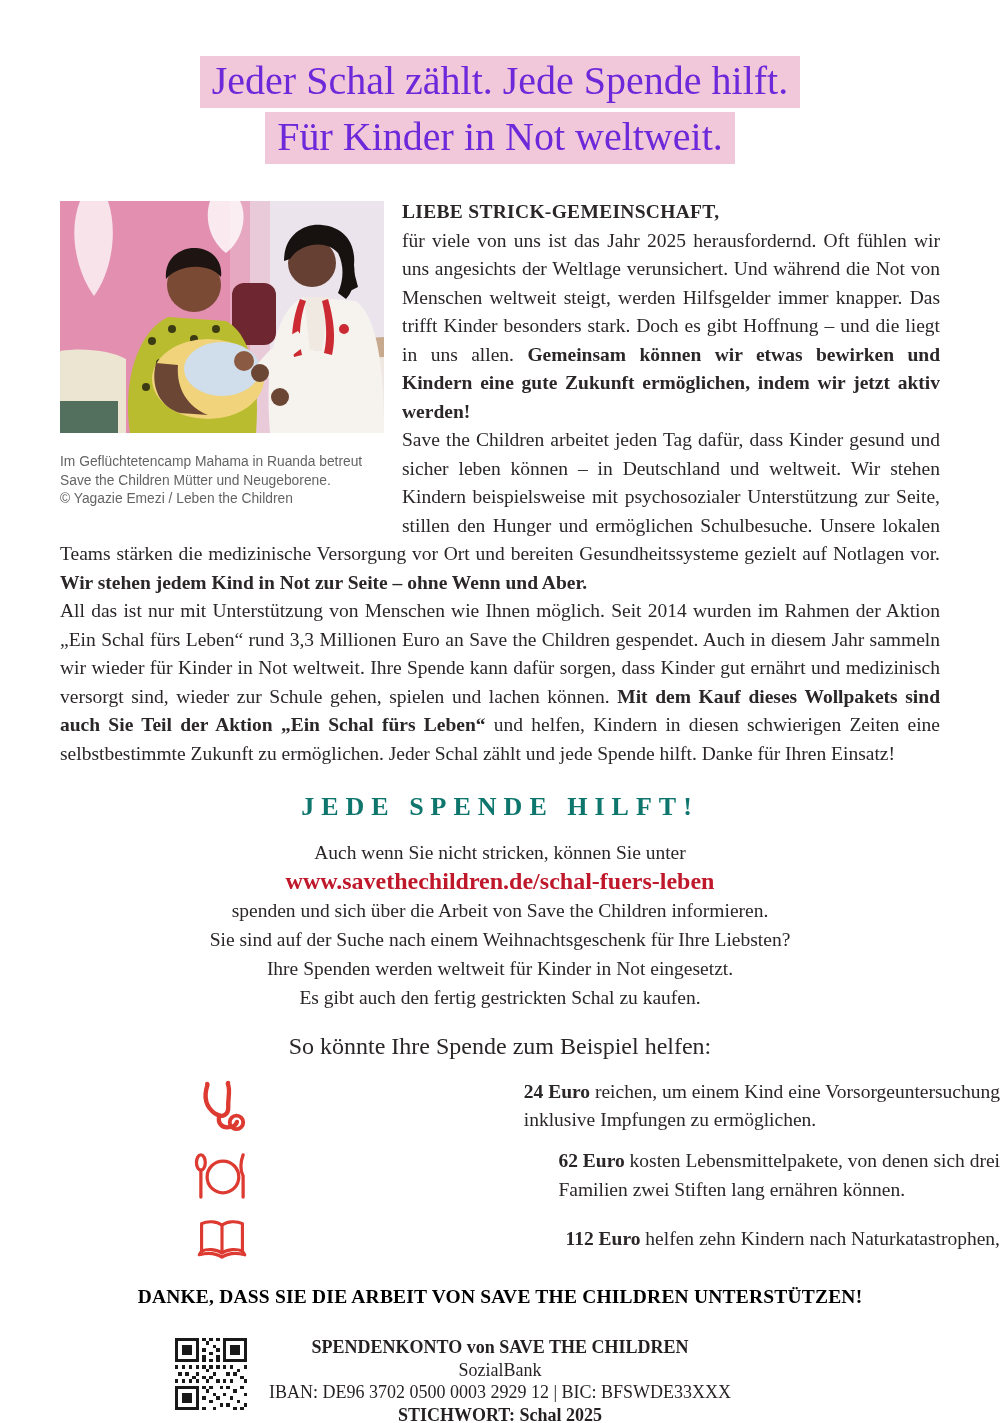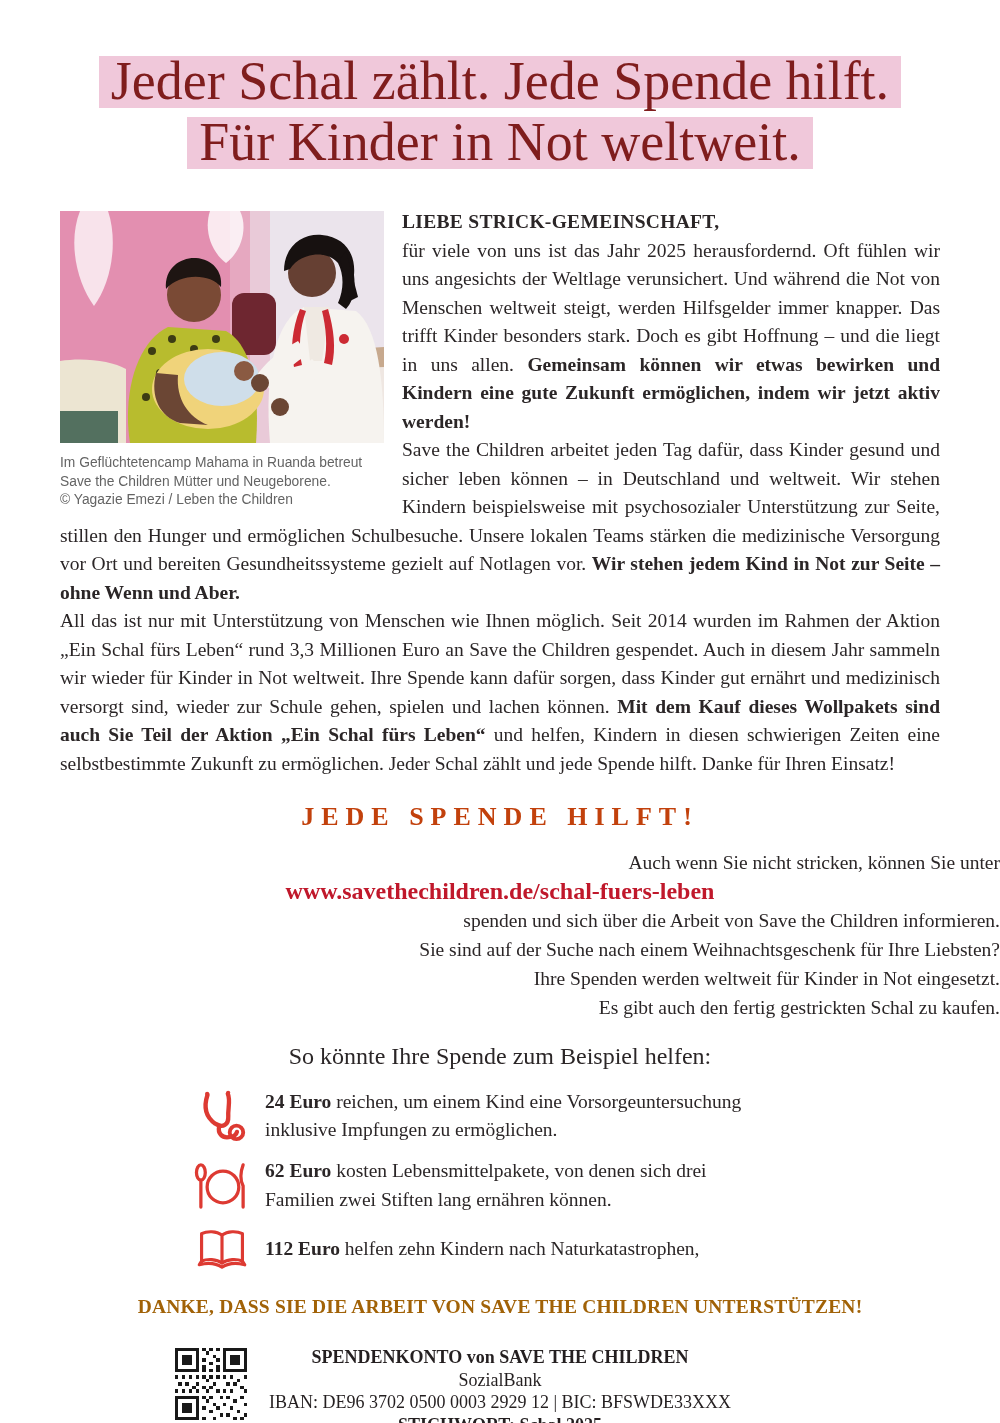--- a/index.html
+++ b/index.html
@@ -11,83 +11,83 @@
     overflow: hidden;
     position: relative;
   }
   .page { width: 1000px; height: 1423px; }
 
   
   .title-wrap { text-align: center; padding-top: 56px; }
   .title-line { line-height: 46px; }
   .hl {
     background: #f0c8da;
-    color: #7f1d1d;
-    font-size: 54px;
+    color: #6d28d9;
+    font-size: 40px;
     padding: 2px 12px 4px 12px;
     display: inline-block;
   }
 
   
   .content {
     margin: 30px 60px 0 60px;
     font-size: 19.5px;
     line-height: 28.5px;
     text-align: justify;
     hyphens: auto;
     -webkit-hyphens: auto;
   }
   .photo-float { float: left; width: 324px; margin: 3px 18px 10px 0; }
   .photo-float svg.photo { display: block; width: 324px; height: 232px; }
   .caption {
     font-family: "Liberation Sans", sans-serif;
     font-size: 13.8px;
     line-height: 18.5px;
     color: #646464;
-    margin-top: 11px;
+    margin-top: 20px;
     text-align: left;
     hyphens: none;
   }
   .salutation { font-weight: bold; letter-spacing: 0.3px; }
   .content p { margin: 0; }
   .content b { font-weight: bold; }
 
   
   .donate { text-align: center; margin-top: 24px; clear: both; }
   .donate-heading {
     font-size: 26px;
     font-weight: bold;
     letter-spacing: 7px;
-    color: #c2410c;
+    color: #0f766e;
     margin: 0 0 16px 0;
   }
-  .center-line { font-size: 19.5px; line-height: 29px; text-align: right; }
+  .center-line { font-size: 19.5px; line-height: 29px; }
   .url-line {
     color: #c0182b;
     font-weight: bold;
     font-size: 24px;
     line-height: 29px;
     text-decoration: none;
     display: inline-block;
   }
   .examples-intro { font-size: 24px; line-height: 29px; margin-top: 20px; }
 
   .examples { margin: 16px 0 0 193px; }
-  .example-row { display: flex; align-items: center; margin-bottom: 12px; }
+  .example-row { display: flex; align-items: center; margin-bottom: 12px; justify-content: space-between; }
   .example-icon { width: 57px; flex: 0 0 57px; display: flex; justify-content: center; }
   .example-text {
     text-align: left;
     font-size: 19.5px;
     line-height: 28.5px;
     margin-left: 15px;
   }
 
   .thanks {
     text-align: center;
-    color: #a16207;
+    color: #000000;
     font-weight: bold;
     font-size: 19.5px;
     margin-top: 24px;
     letter-spacing: 0.2px;
   }
 
   
   .bank-section { position: relative; margin-top: 28px; height: 100px; }
   .qr { position: absolute; left: 175px; top: 2px; width: 72px; height: 72px; }
   .bank-block { text-align: center; font-size: 18px; line-height: 22.5px; color: #241f20; }

